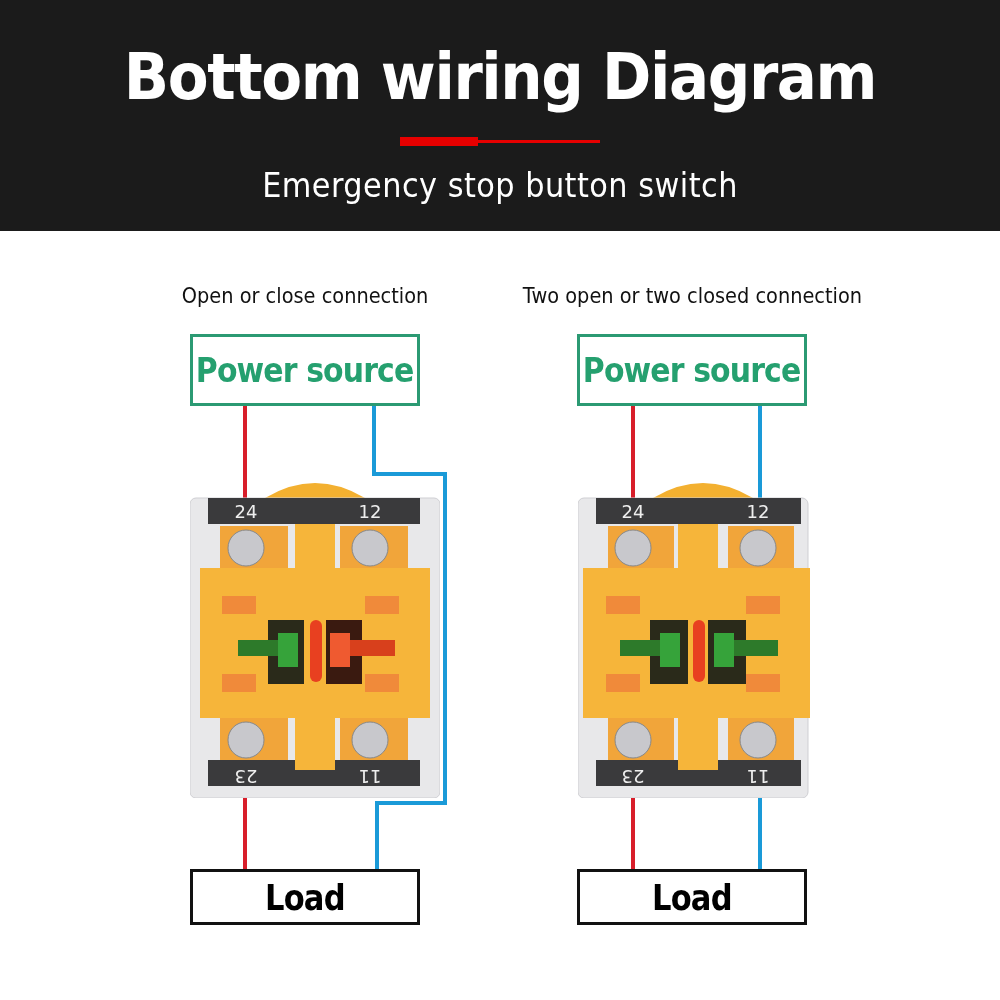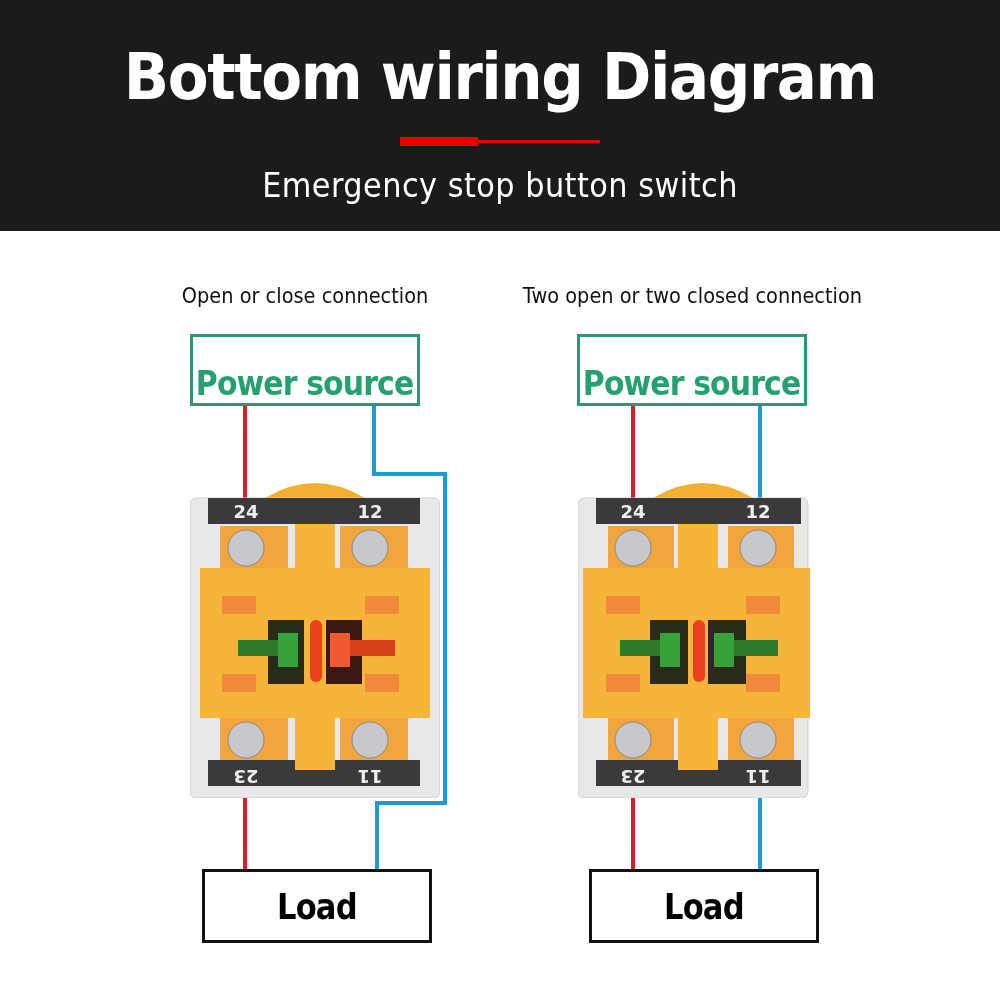--- a/index.html
+++ b/index.html
@@ -3,26 +3,26 @@
 <meta charset="utf-8">
 <style>
   html, body { margin: 0; padding: 0; }
   body { width: 1000px; height: 1000px; background: #ffffff; position: relative; overflow: hidden; font-family: "DejaVu Sans", sans-serif; }
   .header { position: absolute; left: 0; top: 0; width: 1000px; height: 231px; background: #1b1b1b; padding-left: 48px; }
   .title { position: absolute; left: 0; width: 1000px; top: 40px; text-align: center; color: #ffffff; font-family: "DejaVu Sans", sans-serif; font-weight: bold; font-size: 64px; letter-spacing: -1.5px; transform: scaleX(0.93); }
   .accent-thick { position: absolute; left: 400px; top: 137px; width: 78px; height: 9px; background: #e60000; }
   .accent-thin { position: absolute; left: 478px; top: 140px; width: 122px; height: 3px; background: #e60000; }
   .subtitle { position: absolute; left: 0; width: 1000px; top: 166px; text-align: center; color: #ffffff; font-size: 33px; letter-spacing: 0.5px; transform: scaleX(0.92); }
   .caption { position: absolute; top: 283px; font-size: 22px; color: #111; transform: scaleX(0.88); transform-origin: center; text-align: center; white-space: nowrap; }
-  .power-box { position: absolute; top: 334px; height: 72px; border: 3px solid #2b9a73; background: #fff; box-sizing: border-box; display: flex; align-items: flex-end; justify-content: center; }
+  .power-box { position: absolute; top: 334px; height: 72px; border: 3px solid #2b9a73; background: #fff; box-sizing: border-box; display: flex; align-items: center; justify-content: center; }
   .power-text { color: #25a06f; font-weight: bold; font-size: 34px; letter-spacing: -1px; transform: scaleX(0.88); white-space: nowrap; }
-  .load-box { position: absolute; top: 869px; height: 74px; border: 3px solid #111; background: #fff; box-sizing: border-box; display: flex; align-items: center; justify-content: center; margin-left: 12px; }
+  .load-box { position: absolute; top: 869px; height: 56px; border: 3px solid #111; background: #fff; box-sizing: border-box; display: flex; align-items: center; justify-content: center; }
   .load-text { color: #000; font-weight: bold; font-size: 36px; transform: scaleX(0.85); letter-spacing: -1px; }
   svg.wires { position: absolute; left: 0; top: 0; width: 1000px; height: 1000px; }
-  .switch { position: absolute; top: 468px; width: 250px; height: 330px; font-weight: bold; }
+  .switch { position: absolute; top: 468px; width: 250px; height: 330px; }
   .switch svg { width: 100%; height: 100%; display: block; }
 </style>
 </head>
 <body>
 
 <div class="header">
   <div class="title">Bottom wiring Diagram</div>
   <div class="accent-thick"></div>
   <div class="accent-thin"></div>
   <div class="subtitle">Emergency stop button switch</div>

